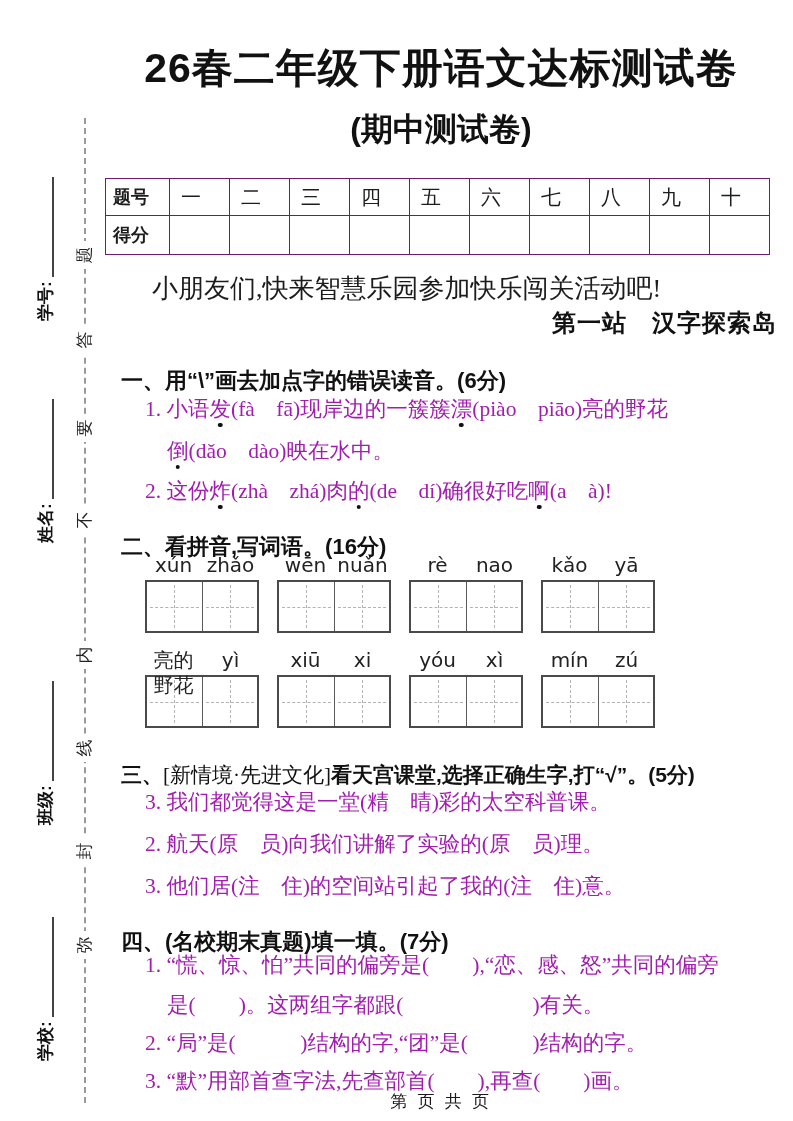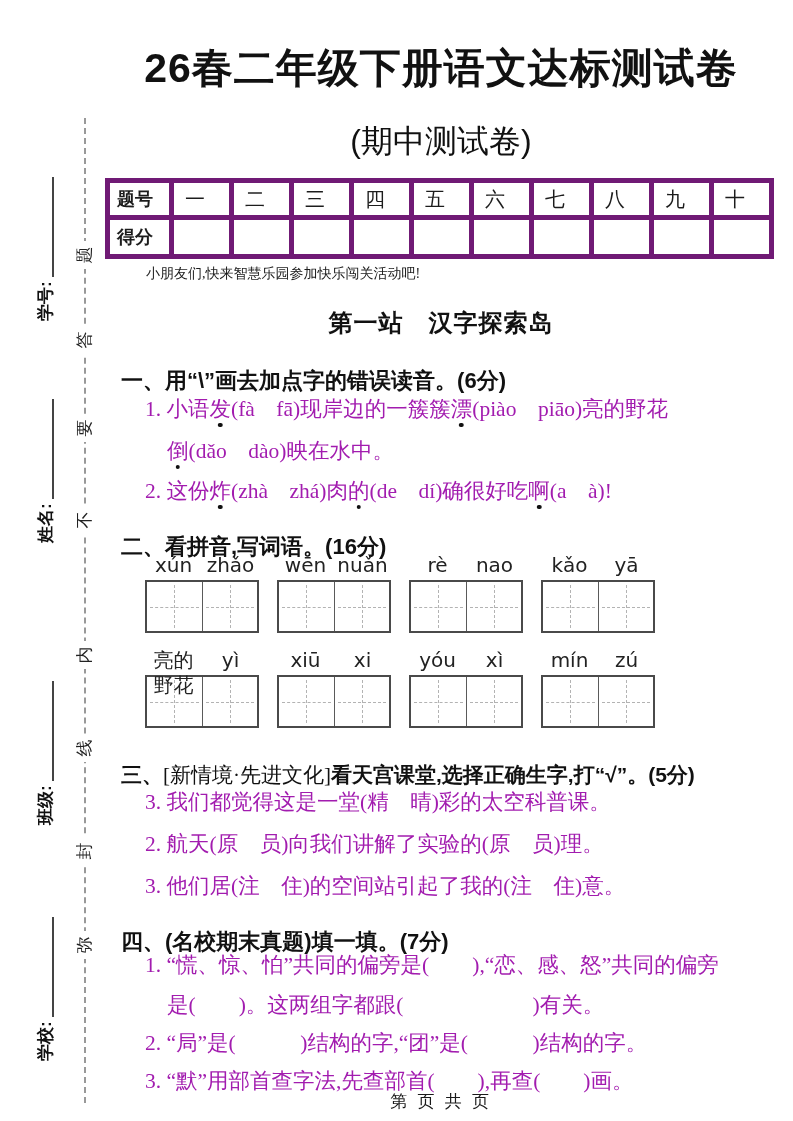--- a/index.html
+++ b/index.html
@@ -30,40 +30,40 @@
 
   
   .content { position:absolute; left:105px; top:0; width:672px; height:1121px; }
 
   .title {
     position:absolute; top:45px; left:0; width:100%; margin:0;
     text-align:center; font-family:"Liberation Sans", sans-serif;
     font-weight:700; font-size:41px; line-height:1.15; letter-spacing:1px; color:#111;
   }
   .subtitle {
-    position:absolute; top:122px; left:0; width:100%; margin:0;
+    position:absolute; top:110px; left:0; width:100%; margin:0;
     text-align:center; font-family:"Liberation Sans", sans-serif;
-    font-weight:400; font-size:32px; line-height:1.2; color:#111;
+    font-weight:700; font-size:32px; line-height:1.2; color:#111;
   }
 
   table.score-table { position:absolute; top:178px; left:0; border-collapse:collapse; }
   table.score-table td {
-    border:5px solid #701a75; height:37px; box-sizing:border-box;
+    border:1px solid #701a75; height:37px; box-sizing:border-box;
     font-size:20px; padding:0 0 0 11px; vertical-align:middle;
   }
   table.score-table td.hd {
     width:64px; font-family:"Liberation Sans", sans-serif;
     font-weight:700; font-size:18px; padding-left:7px;
   }
   table.score-table td.num { width:60px; }
   table.score-table tr.r2 td { height:39px; }
 
-  .intro { position:absolute; top:264px; left:40px; margin:1px; font-size:14px; white-space:nowrap; }
+  .intro { position:absolute; top:264px; left:40px; margin:7px; font-size:26px; white-space:nowrap; }
   .station {
-    position:absolute; top:307px; left:0; width:100%; margin:0; text-align:center;
+    position:absolute; top:307px; left:0; width:100%; margin:0; text-align:right;
     font-weight:700; font-size:24px; letter-spacing:1px; color:#111;
   }
   .sec-h {
     position:absolute; left:0; margin:16px; white-space:nowrap;
     font-family:"Liberation Sans", sans-serif; font-weight:700; font-size:22px; color:#111;
   }
   .sec-h .tag { font-family:"Liberation Serif", serif; font-weight:400; }
   .q { position:absolute; margin:0; font-size:21.5px; line-height:1.4; white-space:nowrap; color:#a21caf; }
   .ind1 { left:40px; }
   .ind2 { left:62px; }

